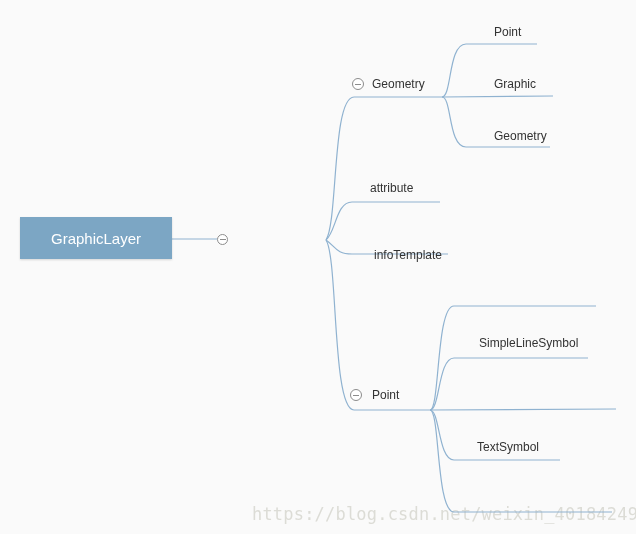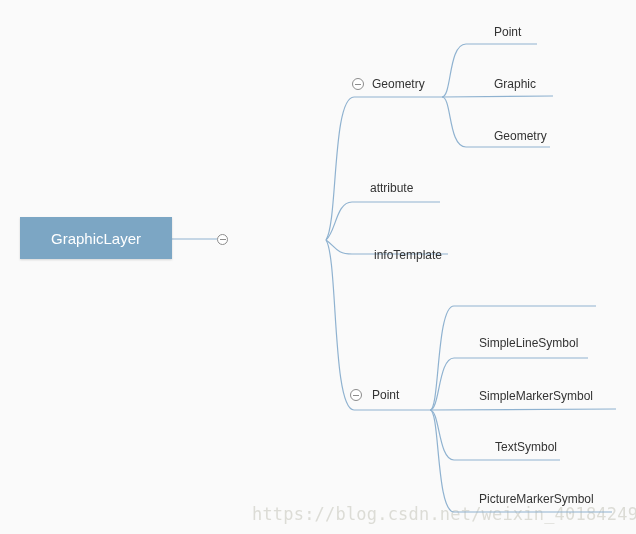--- a/index.html
+++ b/index.html
@@ -63,21 +63,21 @@
   .lbl.geometry{left:372px;top:77px;text-align:center;}
   .lbl.attribute{left:370px;top:181px;}
   .lbl.infotemplate{left:374px;top:248px;}
   .lbl.symbol{left:372px;top:388px;}
   .lbl.point{left:494px;top:25px;}
   .lbl.polygon{left:494px;top:77px;}
   .lbl.polyline{left:494px;top:129px;}
   .lbl.sls{left:479px;top:284px;}
   .lbl.sfs{left:479px;top:336px;}
   .lbl.sms{left:479px;top:389px;}
-  .lbl.ts{left:495px;top:440px;}
+  .lbl.ts{left:477px;top:440px;}
   .lbl.pms{left:479px;top:492px;}
   .watermark{
     position:absolute;left:252px;top:504px;
     font-family:"DejaVu Sans Mono", monospace;
     font-size:17px;letter-spacing:0.2px;
     color:var(--watermark-text);
     white-space:nowrap;
     cursor:default;
   }
 </style>
@@ -122,17 +122,15 @@
   <div class="collapse c-symbol">
       <span class="dash"></span>
     </div>
   <div class="lbl symbol">Point</div>
 
   <div class="lbl point">Point</div>
   <div class="lbl polygon">Graphic</div>
   <div class="lbl polyline">Geometry</div>
 
   <div class="lbl sfs">SimpleLineSymbol</div>
-  <div class="lbl sms">SimpleMarkerSymbol</div>
   <div class="lbl ts">TextSymbol</div>
-  <div class="lbl pms">PictureMarkerSymbol</div>
 
 </div>
 
 </body></html>

